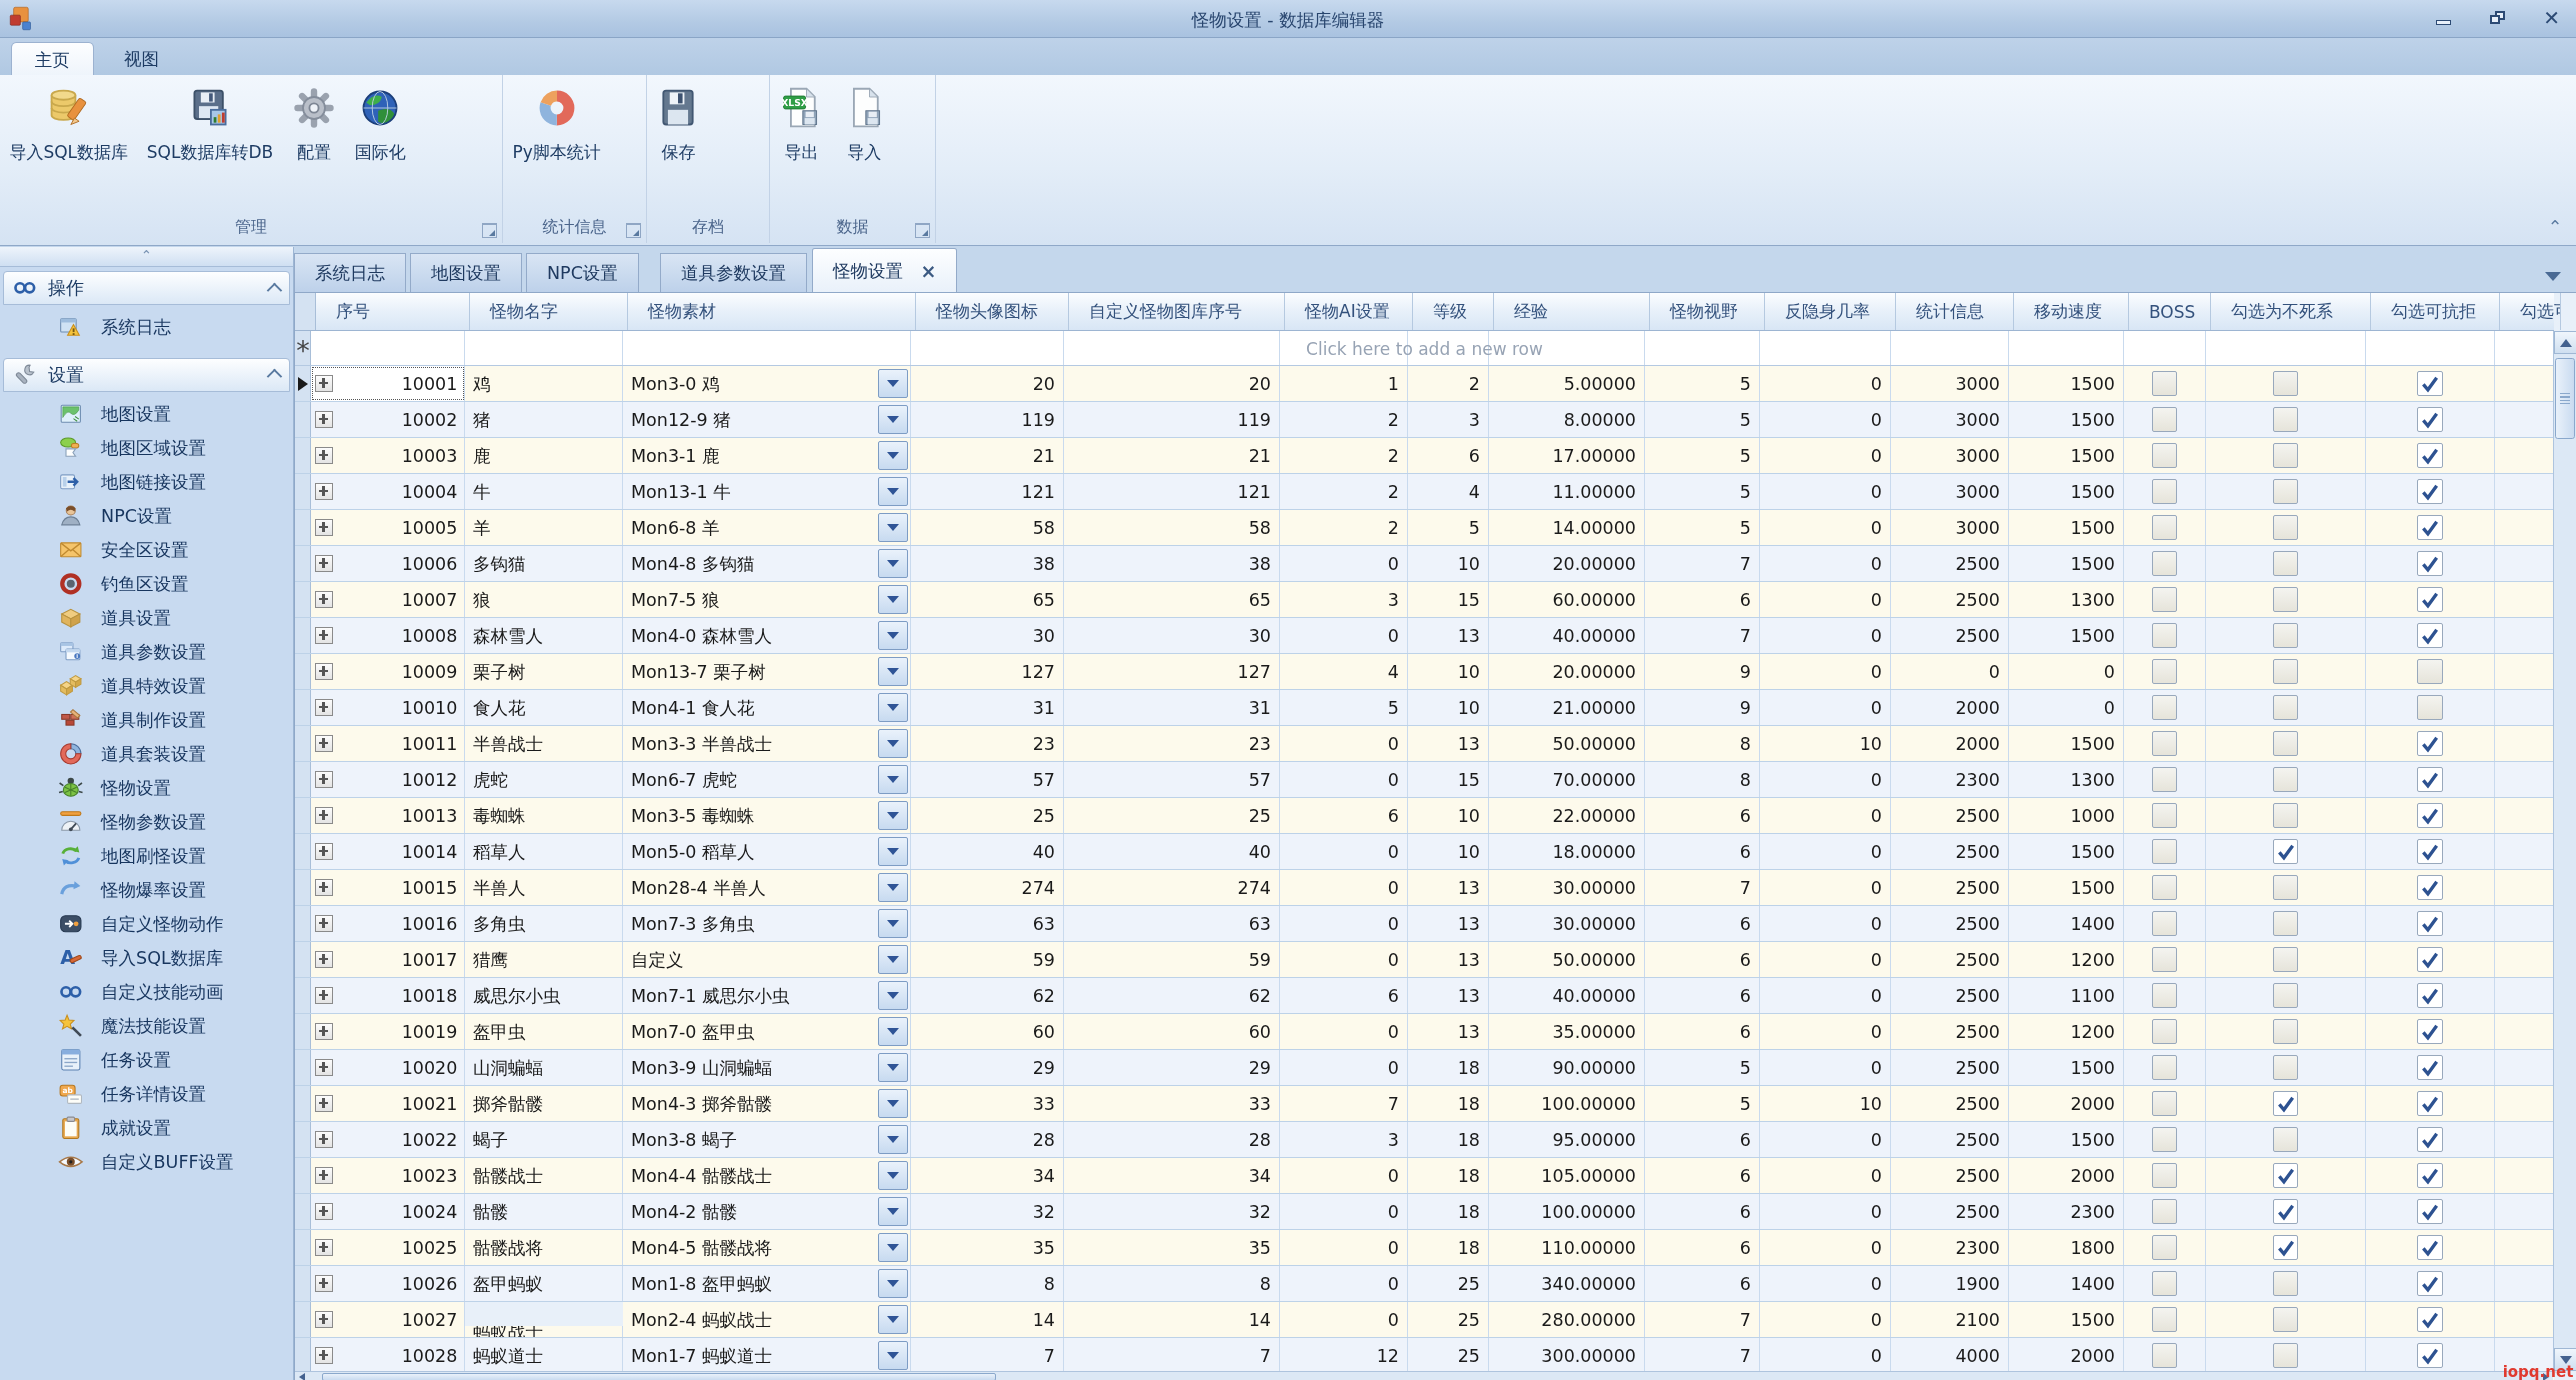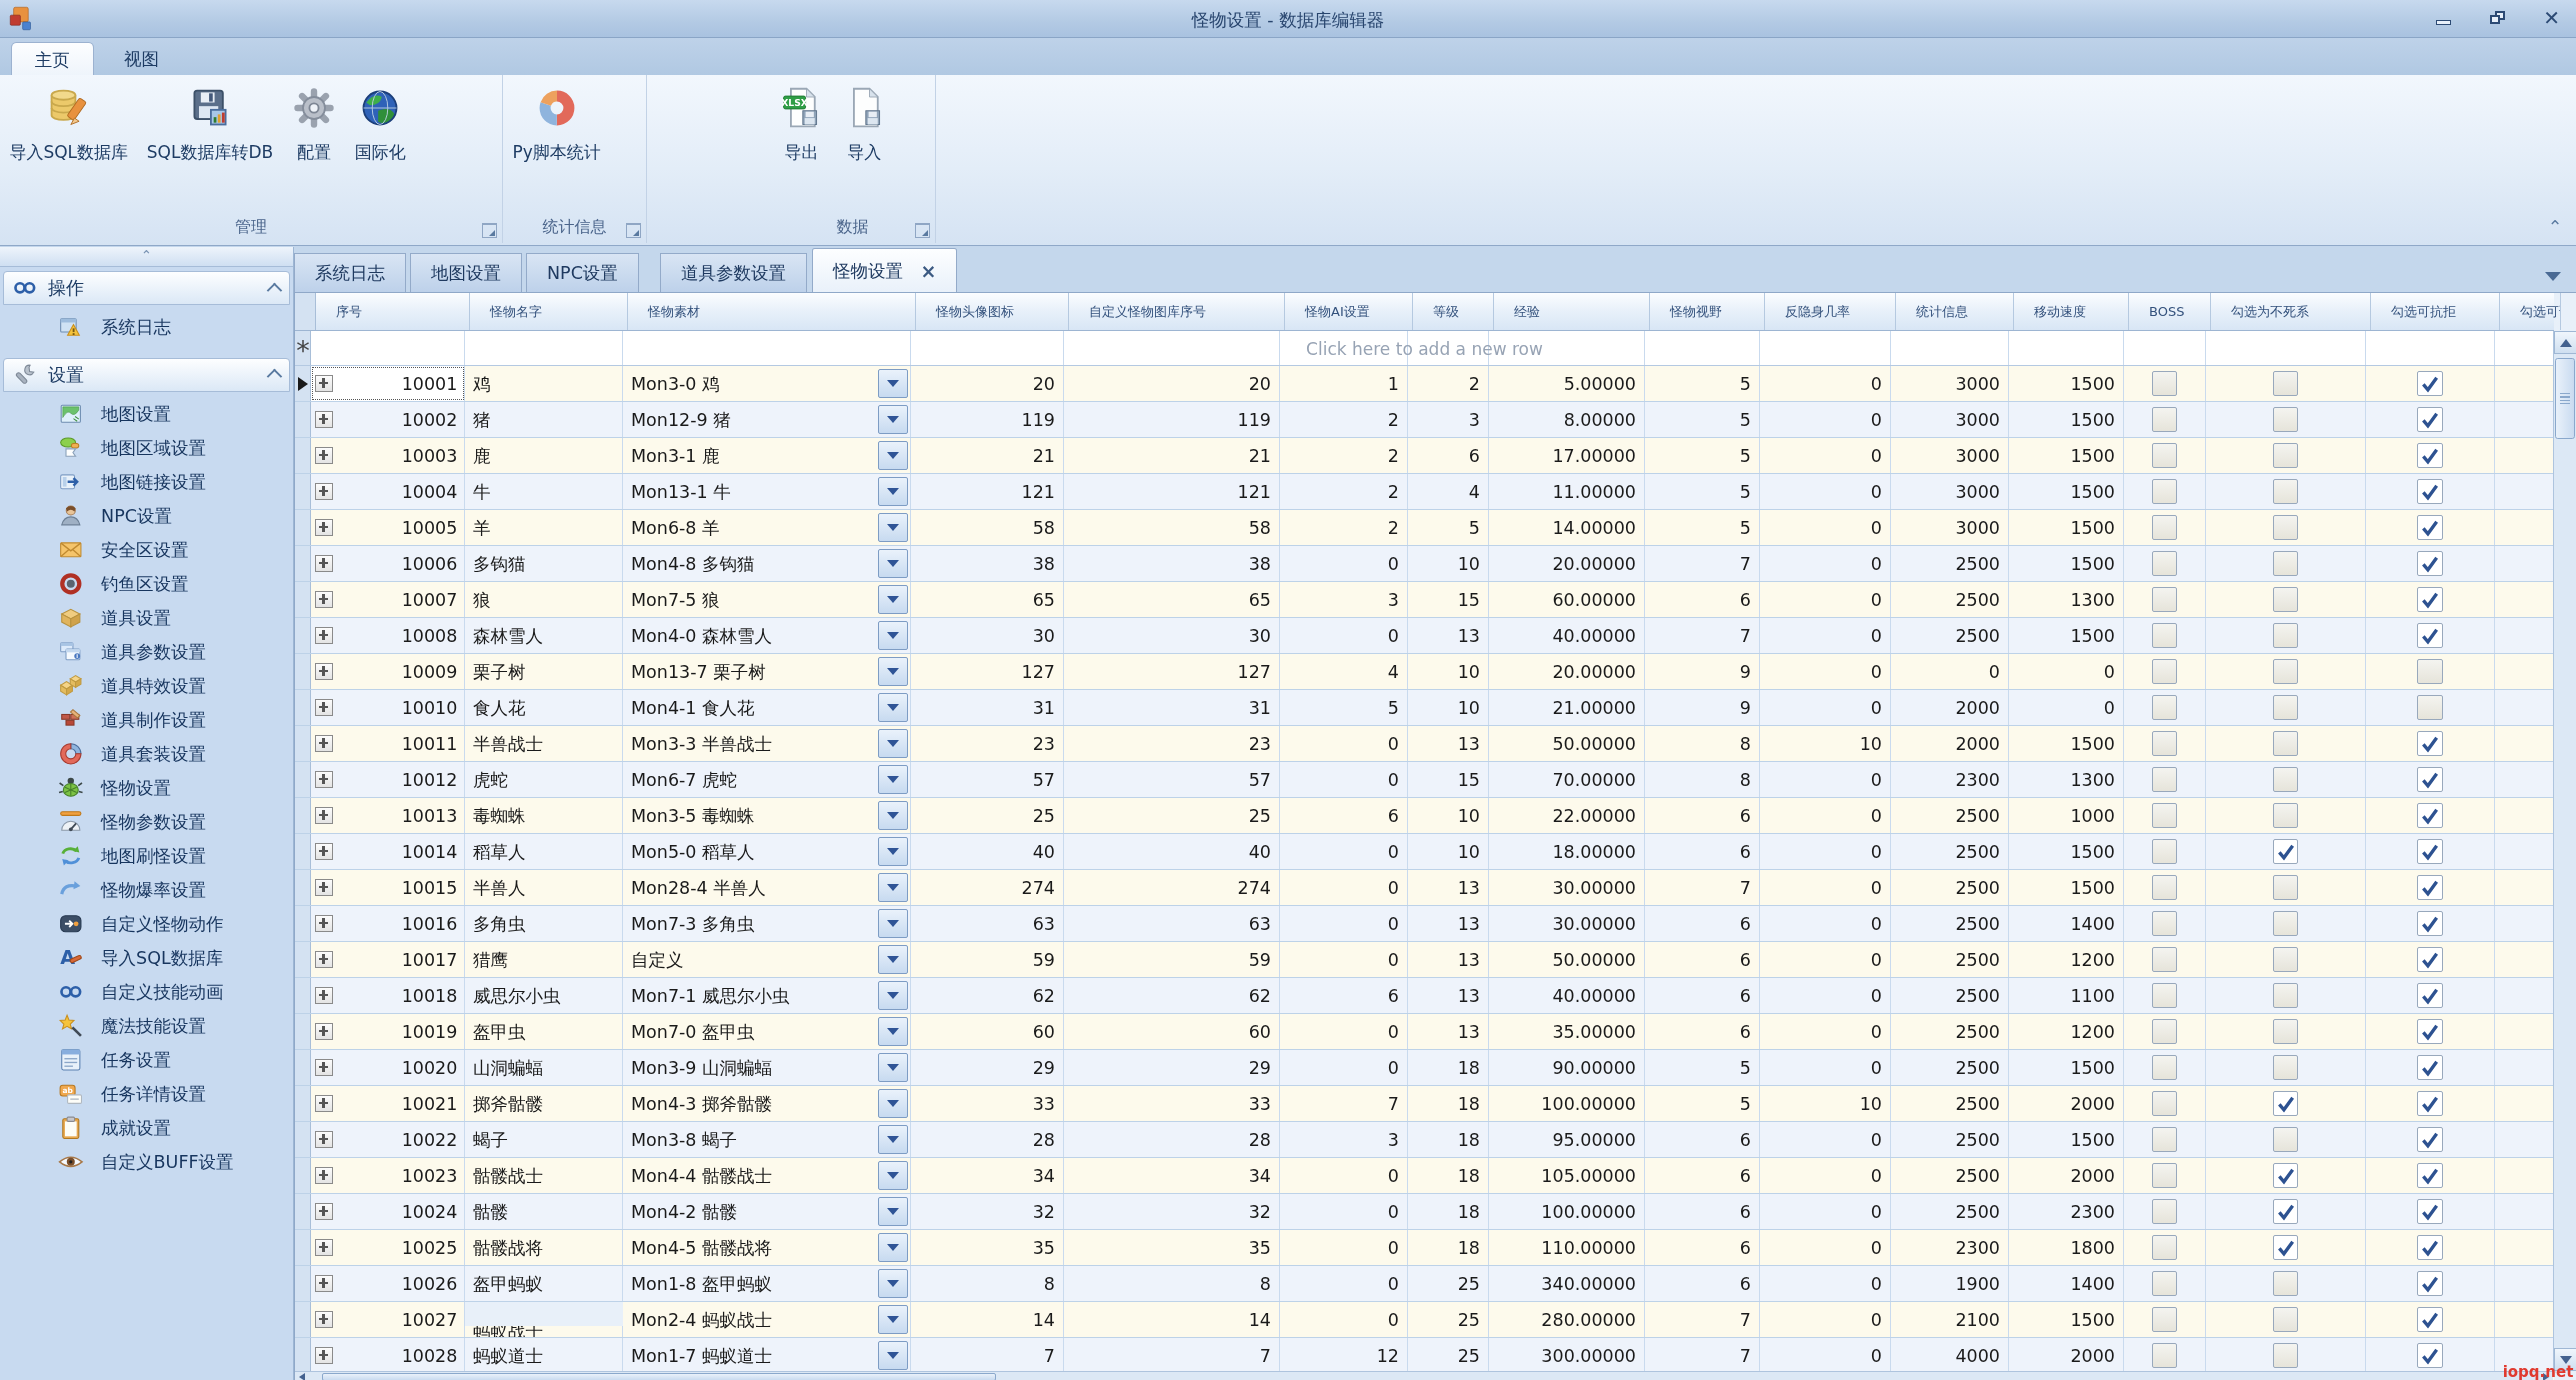--- a/index.html
+++ b/index.html
@@ -77,21 +77,21 @@
     border-left:8px solid transparent; border-right:8px solid transparent; border-top:9.4px solid #4a6a94; }
 
   
   .gridwrap { position:absolute; left:0; top:45px; right:0; bottom:0;
     background:#e8f0f9; border-top:1.3px solid #8fa8c8; border-left:1.3px solid #8fa8c8; }
   .grow { display:flex; width:2259px; }
   .gcell { flex:none; border-right:0.7px solid #c9daee; overflow:hidden; white-space:nowrap;
     display:flex; align-items:center; font-size:17.5px; color:#1a1a1a; position:relative; }
   .ghead { height:38px; background:linear-gradient(#fbfdff,#e9f1fa 45%,#d8e6f5);
     border-bottom:1.3px solid #9db5d2; }
-  .ghead .gcell { border-right:0.7px solid #b5c9e0; color:#33517c; font-size:13px; padding-left:20px; }
+  .ghead .gcell { border-right:0.7px solid #b5c9e0; color:#33517c; font-size:17px; padding-left:20px; }
   .gnewrow { height:35px; background:#fff; border-bottom:1.3px solid #b4c9e2; position:relative; }
   .gnewrow .gcell { height:100%; }
   .newrow-hint { position:absolute; left:0; width:2259px; top:0; height:35px;
     display:flex; align-items:center; justify-content:center; color:#97a3b4; font-size:17px; }
   .newrow-star { position:absolute; left:0px; top:0; width:16px; text-align:center;
     font-size:27px; color:#444; line-height:39px; }
   .drow { height:36px; border-bottom:0.7px solid #bdd2e8; }
   .drow.odd .gcell { background:#fdfaec; }
   .drow.even .gcell { background:#eef3fb; }
   .gcell.ind { background:#d4e2f2 !important; border-right:0.7px solid #a8bed8; }
@@ -249,20 +249,36 @@
                 <circle cx="24" cy="24" r="13" stroke="#eda15e" stroke-width="12" stroke-dasharray="16.4 81.7" stroke-dashoffset="-65.3"></circle>
               </g>
             </svg>
           </span>
           <span class="rlabel">Py脚本统计</span>
         </div>
       </div>
       <div class="glabel">统计信息</div>
       <span class="launcher"></span>
     </div>
+    <div class="rgroup" style="left: 647px; width: 123px;">
+      <div class="rbuttons">
+        <div class="rbtn">
+          <span class="ric">
+            <svg viewBox="0 0 48 48">
+              <rect x="8" y="5" width="32" height="37" rx="3" fill="#64788f" stroke="#415772" stroke-width="2"></rect>
+              <rect x="15" y="7" width="16" height="13" fill="#eef3f8"></rect>
+              <rect x="24" y="8" width="5" height="11" fill="#3d5270"></rect>
+              <rect x="13" y="26" width="22" height="16" fill="#dce6f0"></rect>
+            </svg>
+          </span>
+          <span class="rlabel">保存</span>
+        </div>
+      </div>
+      <div class="glabel">存档</div>
+    </div>
     <div class="rgroup" style="left: 770px; width: 166px;">
       <div class="rbuttons">
         <div class="rbtn">
           <span class="ric">
             <svg viewBox="0 0 48 48">
               <path d="M13 3 h17 l9 9 v32 h-26z" fill="#fdfefe" stroke="#9aa7b5" stroke-width="2"></path>
               <path d="M30 3 l9 9 h-9z" fill="#d8e2ec" stroke="#9aa7b5"></path>
               <rect x="5" y="11" width="24" height="14" rx="2" fill="#2f9e46" stroke="#1d7a30"></rect>
               <text x="17" y="22" font-size="10" fill="#fff" text-anchor="middle" font-weight="bold">XLSX</text>
               <rect x="26" y="27" width="15" height="15" fill="#8fa3b8" stroke="#5b7088"></rect>

